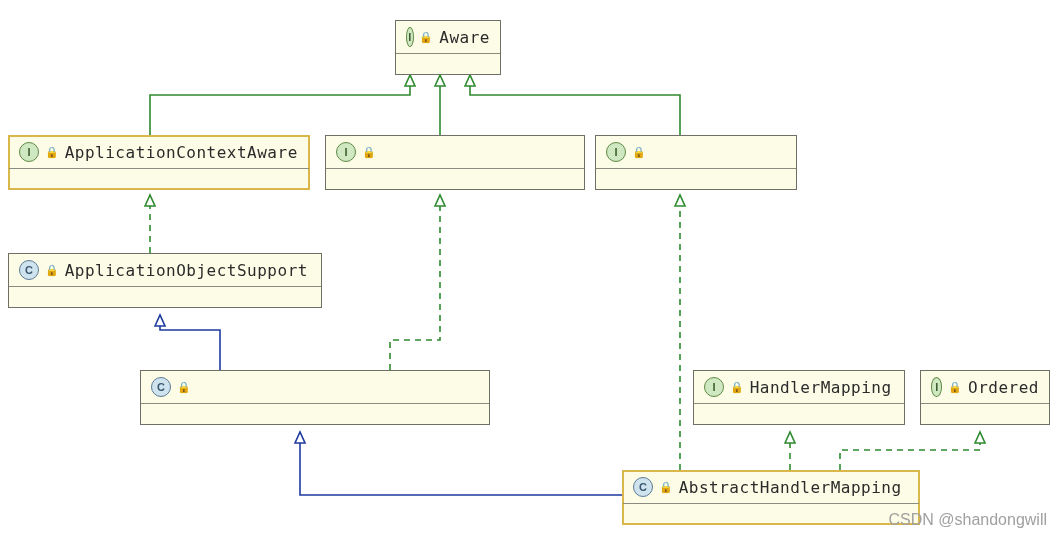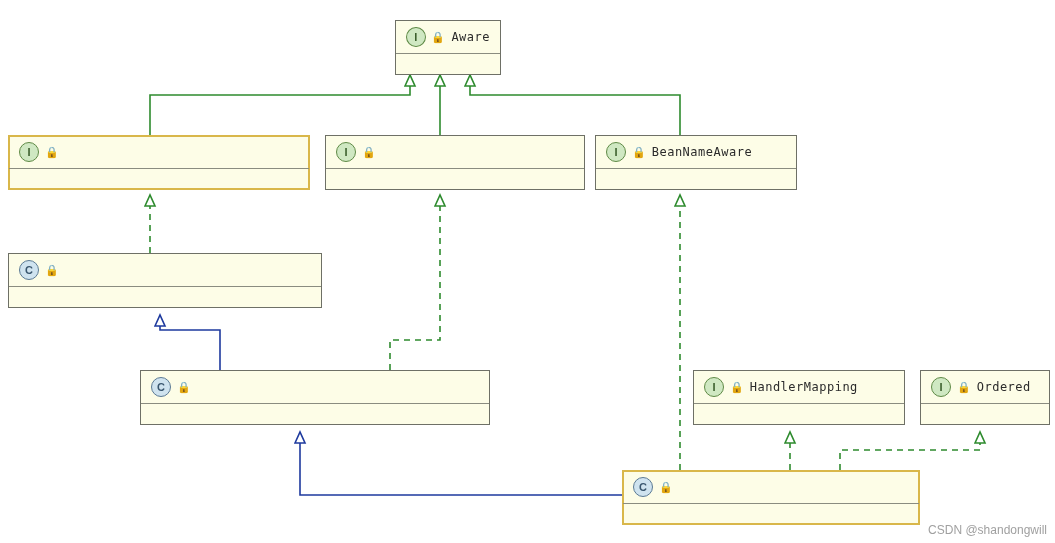--- a/index.html
+++ b/index.html
@@ -6,22 +6,22 @@
   .canvas{position:relative;width:1055px;height:543px;}
   svg.arrows{position:absolute;left:0;top:0;width:1055px;height:543px;pointer-events:none;}
   .node{position:absolute;background:#fdfde7;border:1px solid #6e7066;}
   .node.sel{box-shadow:0 0 0 1px #d9b74a inset;border-color:#d9b74a;}
   .head{display:flex;align-items:center;gap:6px;padding:6px 10px;border-bottom:1px solid #8a8c80;white-space:nowrap;}
   .body{height:20px;}
   .badge{display:inline-flex;align-items:center;justify-content:center;width:18px;height:18px;border-radius:50%;font-family:ui-sans-serif,Arial;font-weight:700;font-size:11px;}
   .badge.interface{background:#cfe8c2;border:1px solid #5f8a46;color:#3b5f2c;}
   .badge.class{background:#cfe3ef;border:1px solid #5b7a94;color:#39566e;}
   .lock{font-size:11px;color:#8a8c80;}
-  .label{font-size:12px;letter-spacing:.5px;color:#2b2b2b;}
-  .wm{position:absolute;right:8px;bottom:6px;color:#a0a0a0;font-family:ui-sans-serif,Arial;font-size:12px;}
+  .label{font-size:16px;letter-spacing:.5px;color:#2b2b2b;}
+  .wm{position:absolute;right:8px;bottom:14px;color:#a0a0a0;font-family:ui-sans-serif,Arial;font-size:16px;}
 </style>
 </head>
 <body>
 <div class="canvas">
 
 <svg class="arrows">
   <defs>
     <marker id="hollow-green" markerWidth="14" markerHeight="14" refX="12" refY="6" orient="auto" markerUnits="userSpaceOnUse">
       <path d="M1,1 L12,6 L1,11 Z" fill="#ffffff" stroke="#2e8b2e" stroke-width="1.6"></path>
     </marker>
@@ -57,45 +57,46 @@
     <span class="lock">🔒</span>
     <span class="label">Aware</span>
   </div>
       <div class="body"></div>
 </div>
 
 <div class="node sel" style="left:8px;top:135px;width:300px;">
   <div class="head">
     <span class="badge interface">I</span>
     <span class="lock">🔒</span>
+    <span class="label">ApplicationContextAware</span>
   </div>
       <div class="body"></div>
 </div>
 
 <div class="node" style="left:325px;top:135px;width:258px;">
   <div class="head">
     <span class="badge interface">I</span>
     <span class="lock">🔒</span>
   </div>
       <div class="body"></div>
 </div>
 
 <div class="node" style="left:595px;top:135px;width:200px;">
   <div class="head">
     <span class="badge interface">I</span>
     <span class="lock">🔒</span>
-    <span class="label">BeanNameAware</span>
   </div>
       <div class="body"></div>
 </div>
 
 <div class="node" style="left:8px;top:253px;width:312px;">
   <div class="head">
     <span class="badge class">C</span>
     <span class="lock">🔒</span>
+    <span class="label">ApplicationObjectSupport</span>
   </div>
       <div class="body"></div>
 </div>
 
 <div class="node" style="left:140px;top:370px;width:348px;">
   <div class="head">
     <span class="badge class">C</span>
     <span class="lock">🔒</span>
   </div>
       <div class="body"></div>
@@ -116,18 +117,19 @@
     <span class="lock">🔒</span>
     <span class="label">Ordered</span>
   </div>
       <div class="body"></div>
 </div>
 
 <div class="node sel" style="left:622px;top:470px;width:296px;">
   <div class="head">
     <span class="badge class">C</span>
     <span class="lock">🔒</span>
+    <span class="label">AbstractHandlerMapping</span>
   </div>
       <div class="body"></div>
 </div>
 
 <div class="wm">CSDN @shandongwill</div>
 </div>
 
 </body></html>

